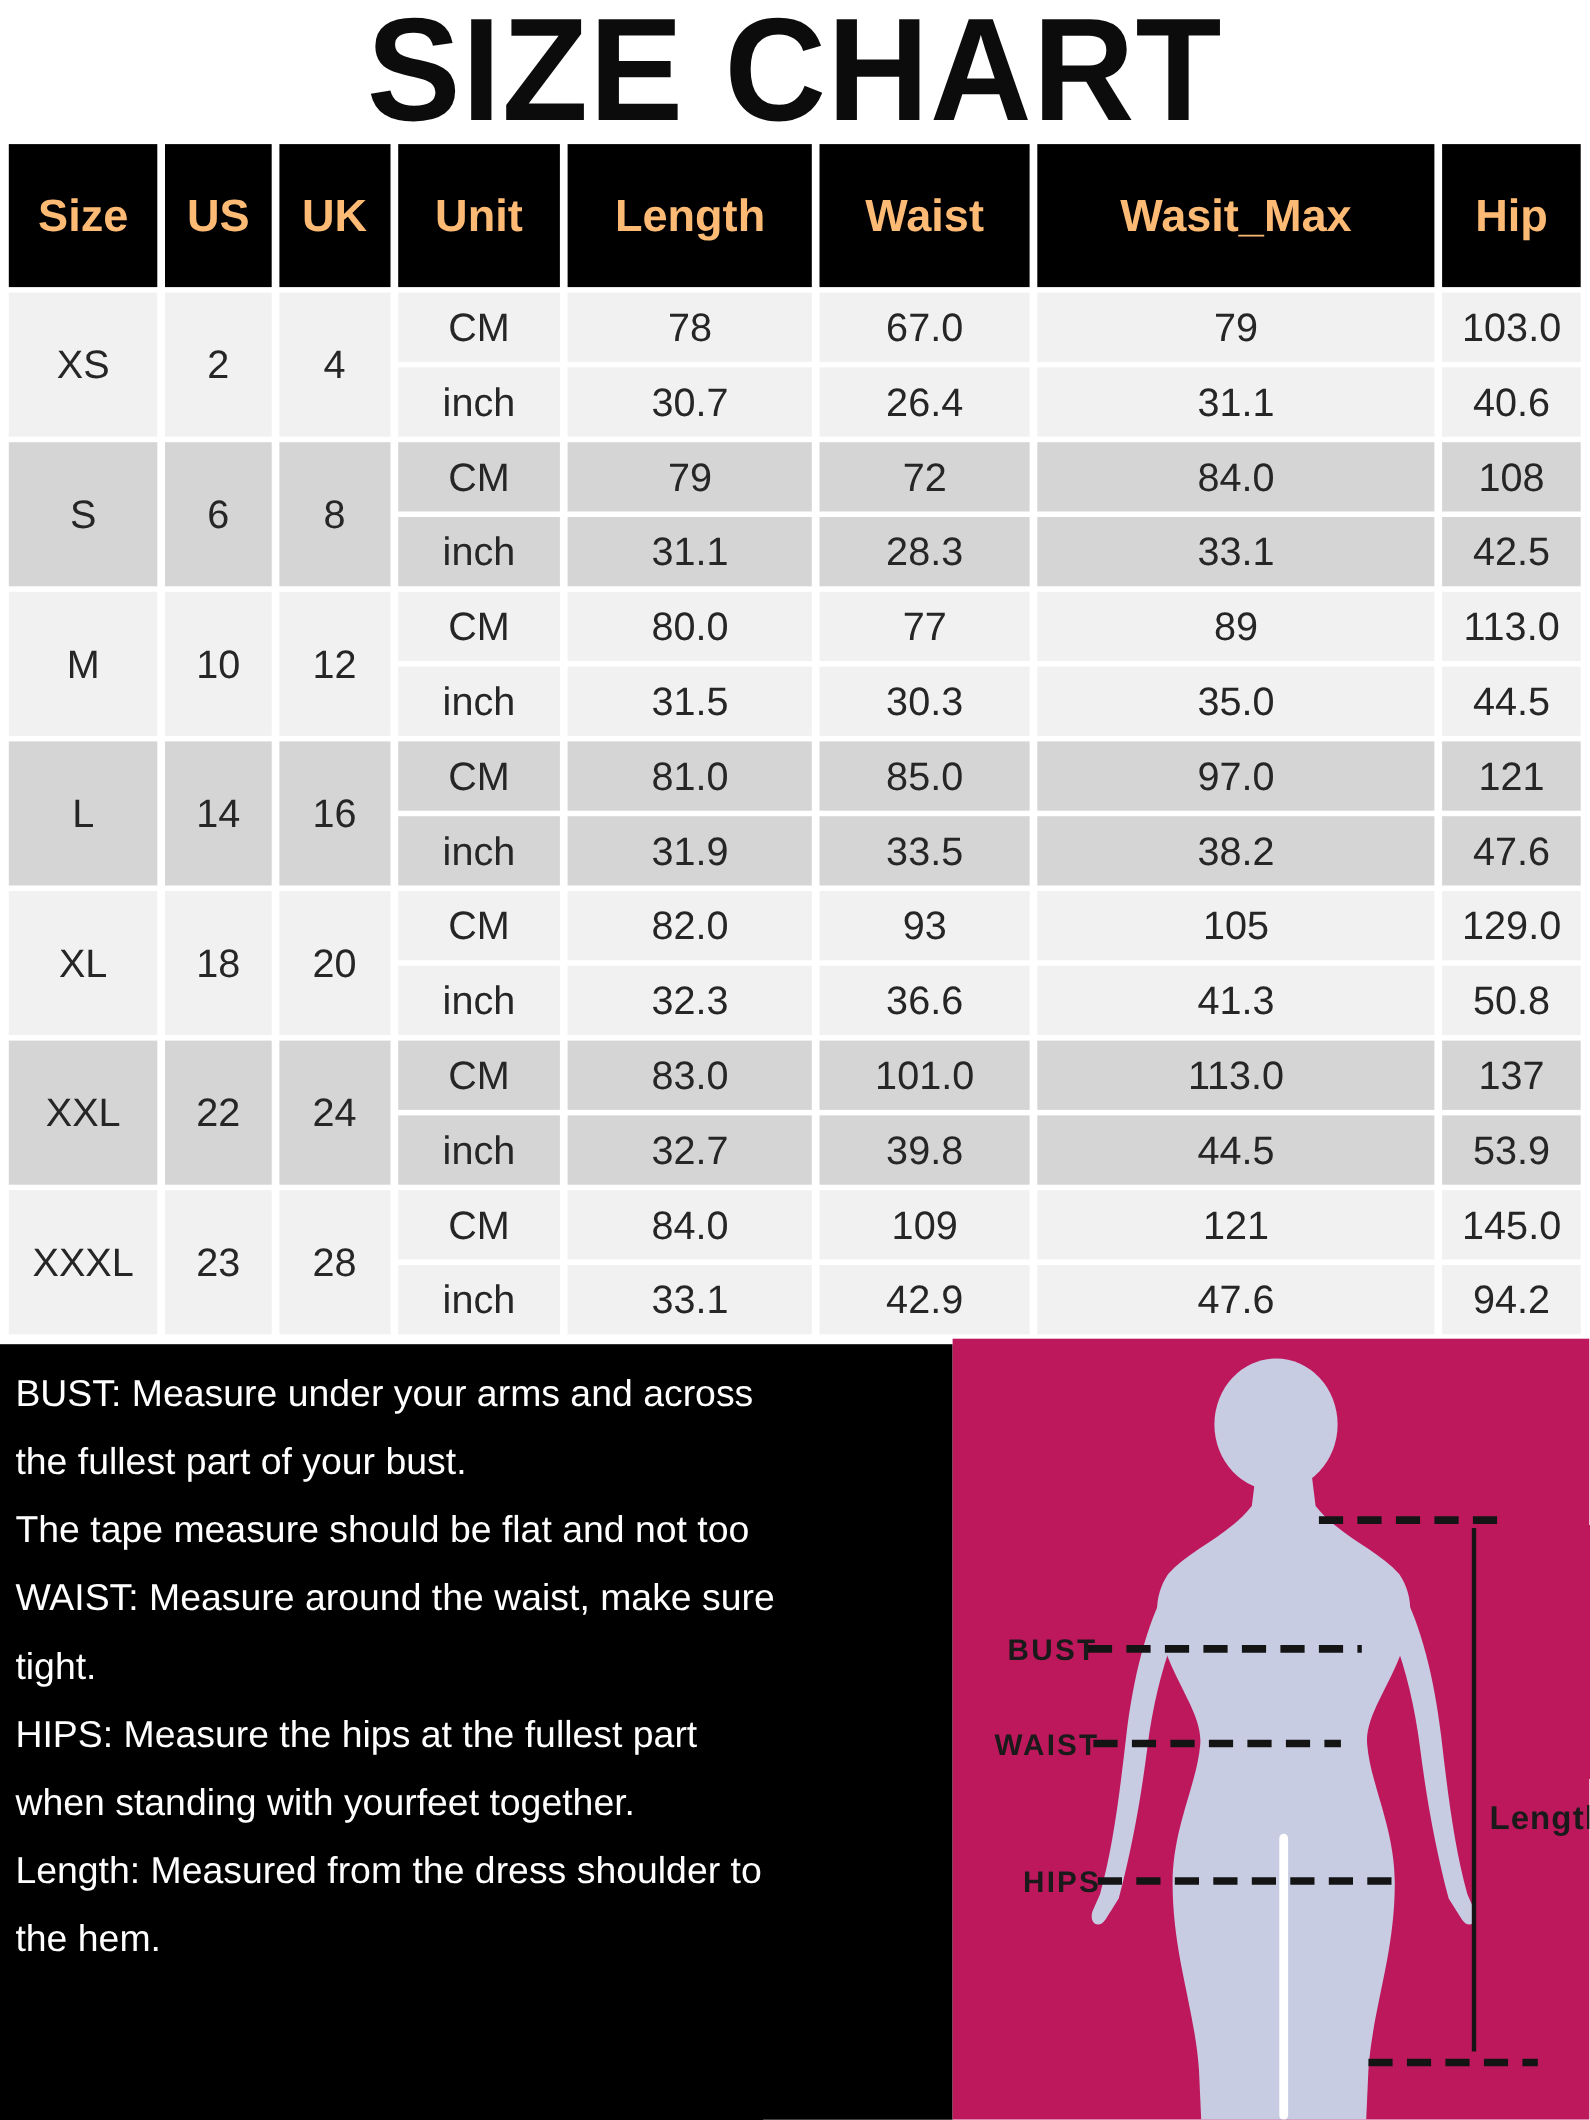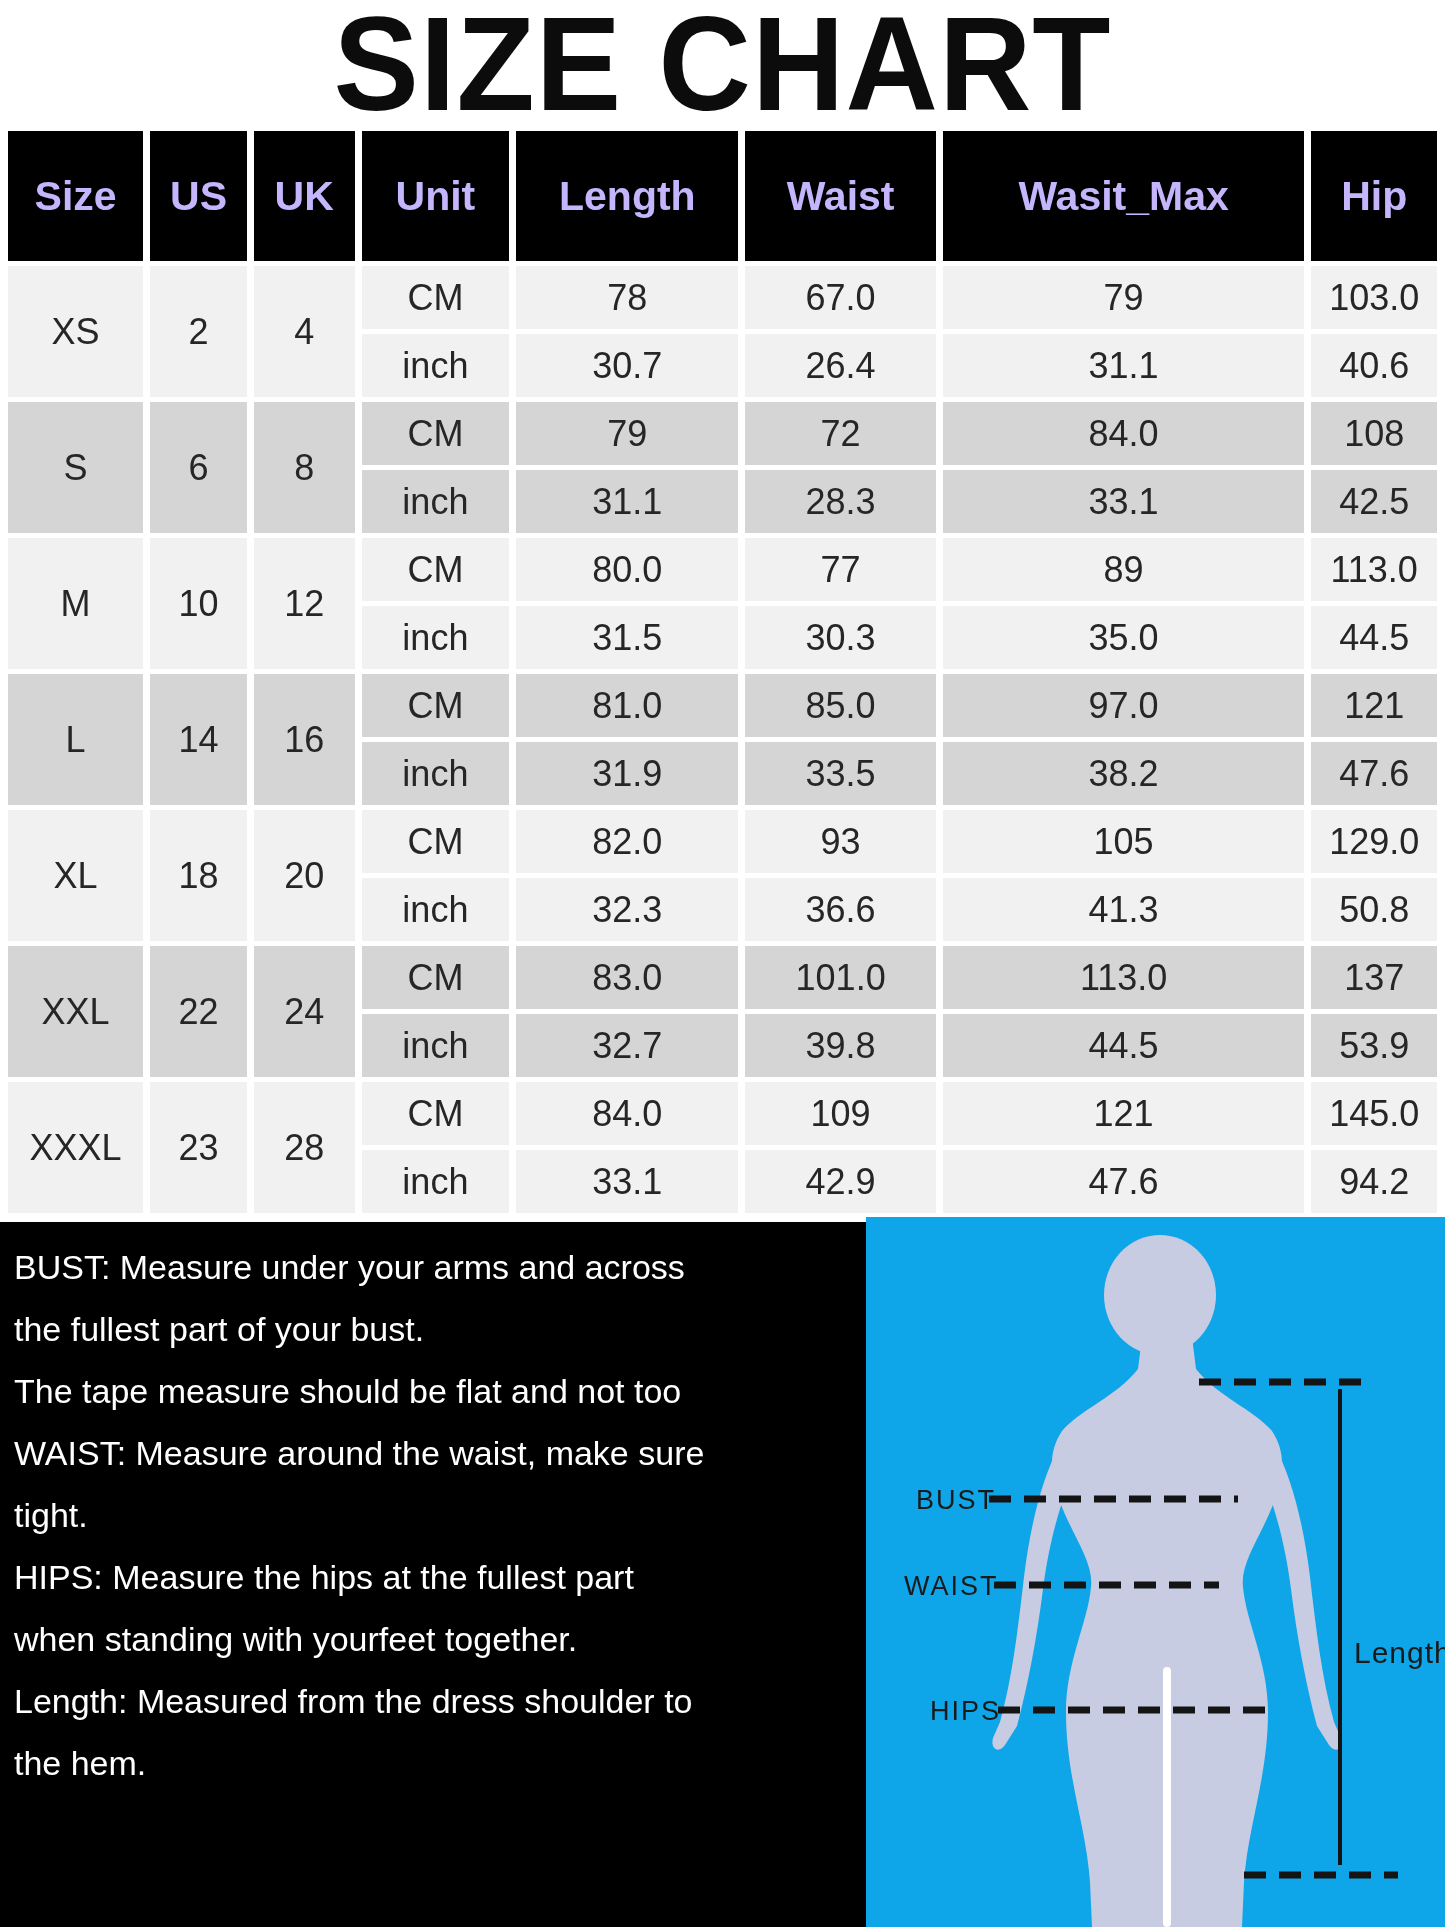--- a/index.html
+++ b/index.html
@@ -24,21 +24,21 @@
   }
 
   
   table.size-chart {
     position: absolute; top: 126px; left: 1px; width: 1443px;
     border-collapse: separate;
     border-spacing: 7px 5px;
     table-layout: fixed;
   }
   table.size-chart th {
-    background: #000000; color: #c4b5fd;
+    background: #000000; color: #fdba74;
     font-size: 41px; font-weight: bold;
     height: 130px; text-align: center; vertical-align: middle;
     padding: 0;
   }
   table.size-chart td {
     text-align: center; vertical-align: middle;
     font-size: 36px; color: #262626;
     height: 63px; padding: 0;
   }
   td.c-size { font-size: 38px; }
@@ -53,21 +53,22 @@
     padding: 14px 0 0 14px;
   }
   .instructions .line {
     font-size: 34px; line-height: 62px;
     white-space: nowrap;
   }
 
   
   .figure-area {
     position: absolute; left: 866px; top: 1217px; width: 579px; height: 710px;
-    background: #0ea5e9;
+    background: #be185d;
+    font-weight: bold;
   }
   .figure-area svg { display: block; }
   .fig-label {
     font-family: "Liberation Sans", sans-serif;
     font-size: 27px; fill: #1a1a1a; letter-spacing: 2px;
   }
   .fig-label-length {
     font-family: "Liberation Sans", sans-serif;
     font-size: 30px; fill: #1a1a1a; letter-spacing: 1px;
   }

